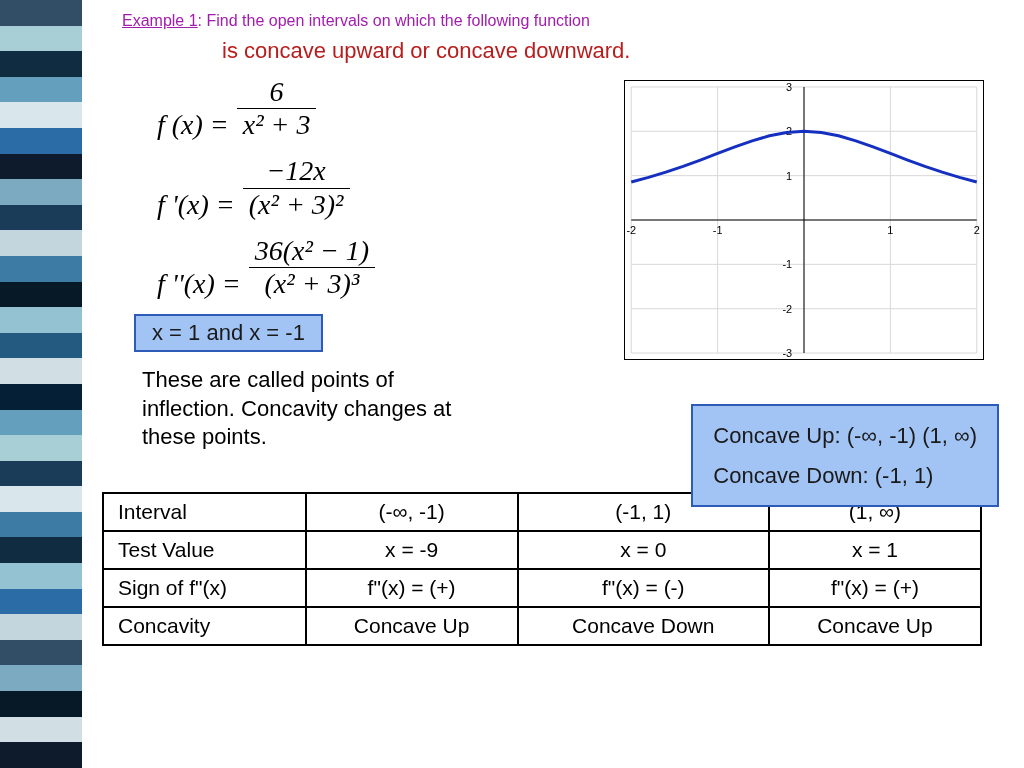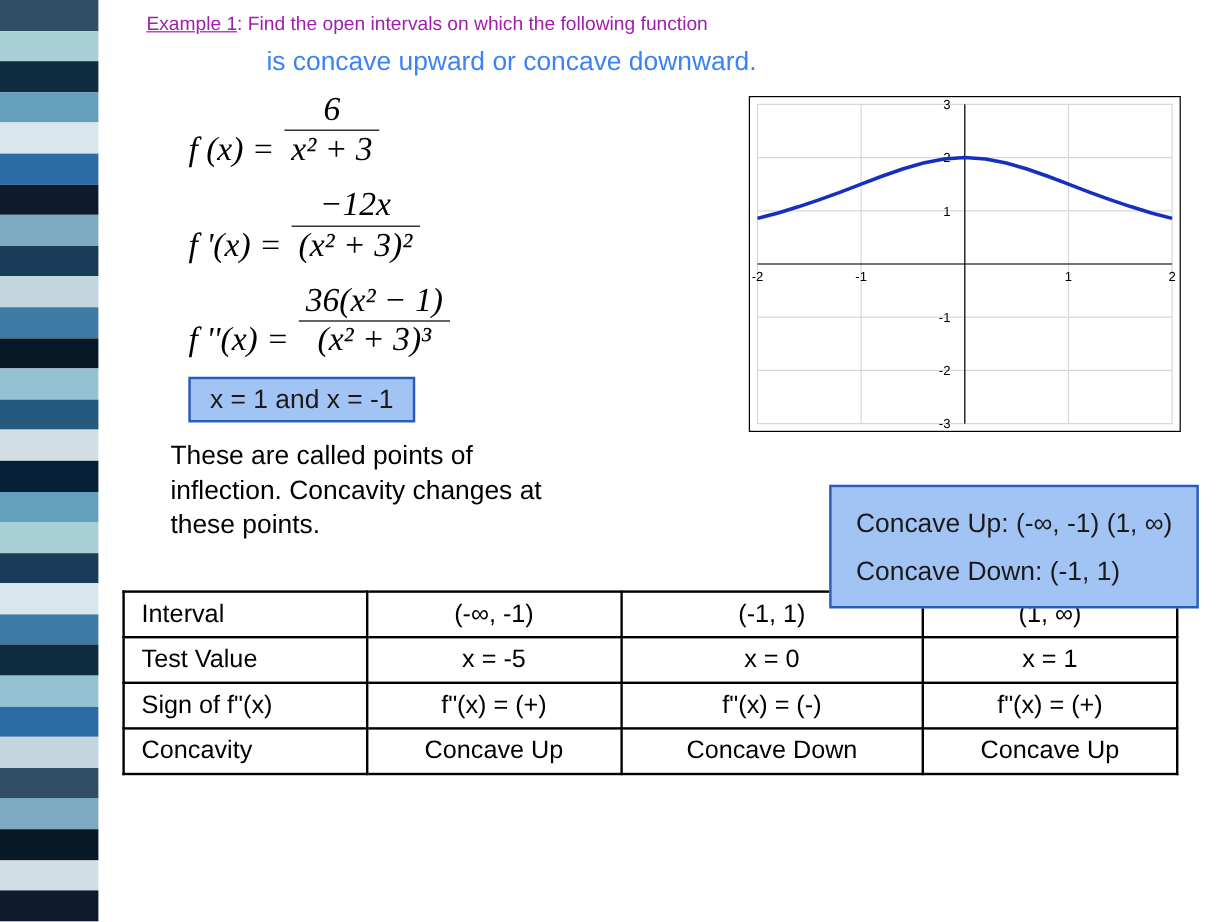--- a/index.html
+++ b/index.html
@@ -26,21 +26,21 @@
   }
   .title {
     font-size: 16px;
     margin: 0 0 8px 20px;
     color: #a21caf;
   }
   .title .ex { text-decoration: underline; }
   .subtitle {
     font-size: 22px;
     margin: 0 0 12px 120px;
-    color: #3b82f6;
+    color: #b91c1c;
   }
   .math-block {
     font-family: "Times New Roman", serif;
     font-size: 28px;
     font-style: italic;
     margin-left: 55px;
     margin-bottom: 14px;
     display: flex;
     align-items: flex-end;
   }
@@ -54,21 +54,21 @@
   .frac .num, .frac .den { padding: 0 6px; line-height: 1.15; font-style: italic; }
   .frac .bar { border-top: 1.5px solid #000; align-self: stretch; }
   .blue-box {
     background: #a2c4f4;
     border: 2px solid #2d5cb8;
     padding: 4px 16px;
     font-size: 22px;
     display: inline-block;
     color: #1a1a1a;
   }
-  #xvals { margin-left: 55px; }
+  #xvals { margin-left: 32px; }
   .inflection-text {
     font-size: 22px;
     margin: 14px 0 0 40px;
     line-height: 1.3;
     max-width: 340px;
   }
   #answer-box {
     position: absolute;
     right: 25px;
     top: 404px;
@@ -221,21 +221,21 @@
   <table class="analysis">
     <tbody>
         <tr>
       <td>Interval</td>
       <td>(-∞, -1)</td>
       <td>(-1, 1)</td>
       <td>(1, ∞)</td>
     </tr>
     <tr>
       <td>Test Value</td>
-      <td>x = -5</td>
+      <td>x = -9</td>
       <td>x = 0</td>
       <td>x = 1</td>
     </tr>
     <tr>
       <td>Sign of f"(x)</td>
       <td>f"(x) = (+)</td>
       <td>f"(x) = (-)</td>
       <td>f"(x) = (+)</td>
     </tr>
     <tr>

